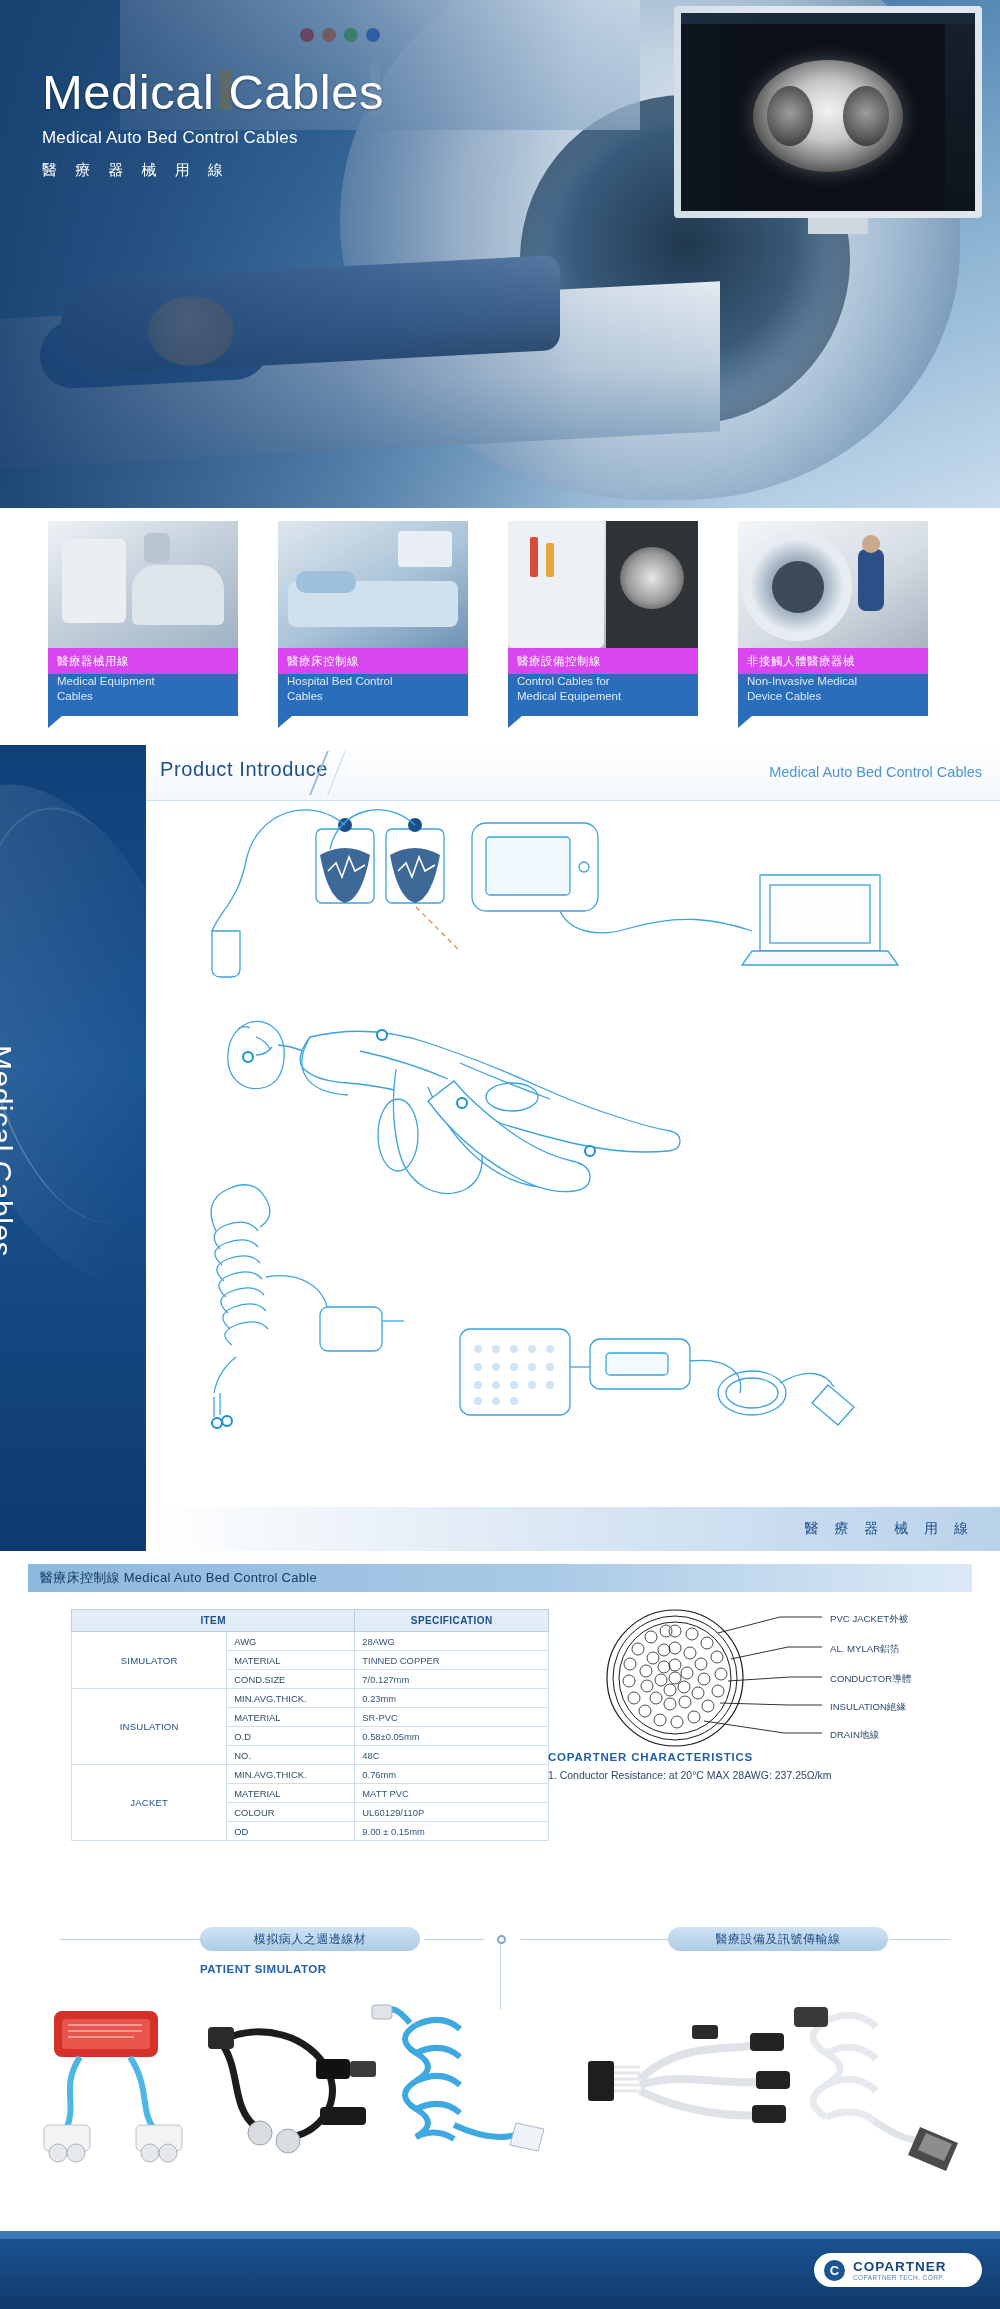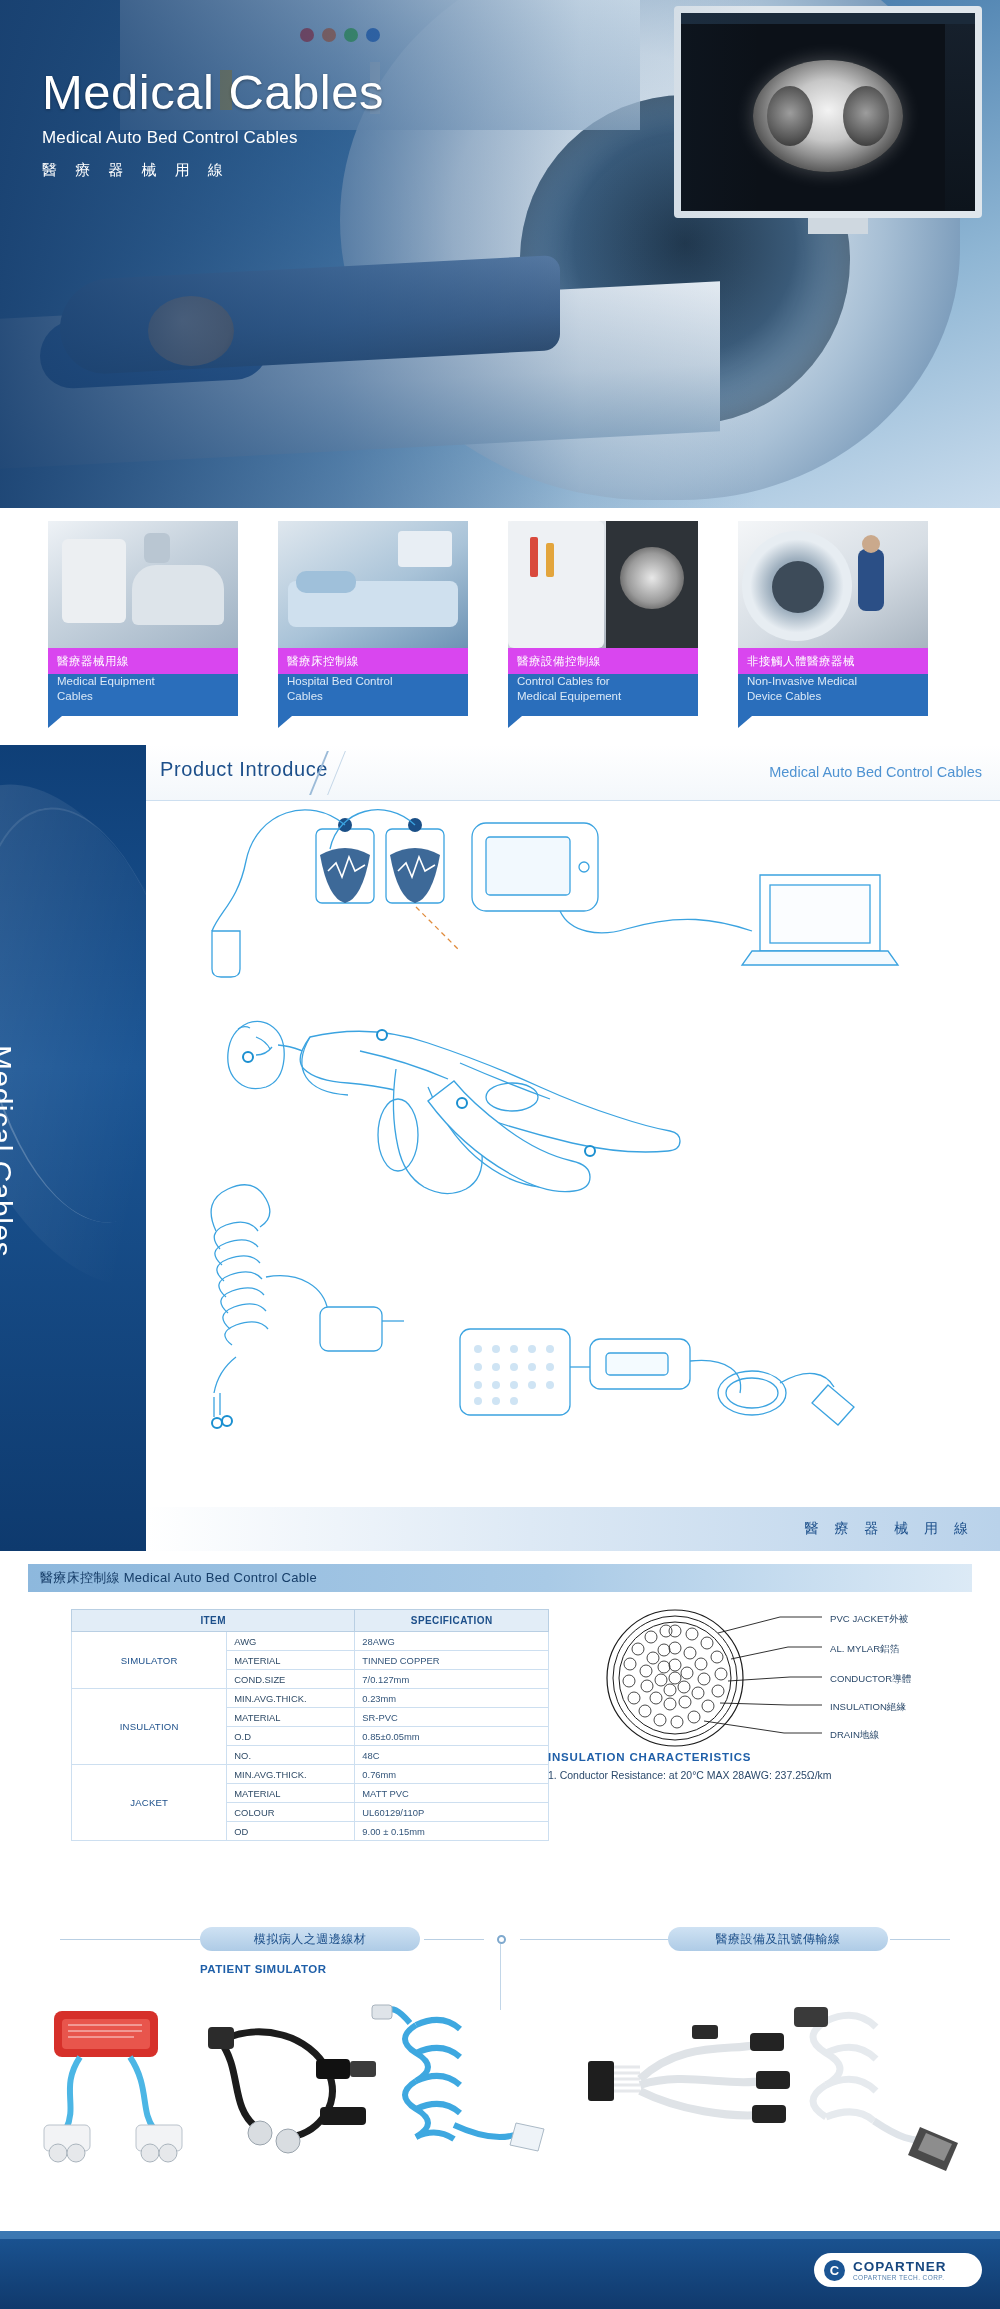--- a/index.html
+++ b/index.html
@@ -700,21 +700,21 @@
           <td class="grp" rowspan="4">INSULATION</td>
           <td class="k">MIN.AVG.THICK.</td>
           <td class="v">0.23mm</td>
         </tr>
         <tr>
           <td class="k">MATERIAL</td>
           <td class="v">SR-PVC</td>
         </tr>
         <tr>
           <td class="k">O.D</td>
-          <td class="v">0.85±0.05mm</td>
+          <td class="v">0.58±0.05mm</td>
         </tr>
         <tr>
           <td class="k">NO.</td>
           <td class="v">48C</td>
         </tr>
 
         <tr>
           <td class="grp" rowspan="4">JACKET</td>
           <td class="k">MIN.AVG.THICK.</td>
           <td class="v">0.76mm</td>
@@ -795,21 +795,21 @@
           <path d="M104 118 L184 130 L222 130"></path>
         </g>
       </svg>
     </div>
     <div class="lbl" style="left:830px; top:62px;">PVC JACKET外被</div>
     <div class="lbl" style="left:830px; top:92px;">AL. MYLAR鋁箔</div>
     <div class="lbl" style="left:830px; top:122px;">CONDUCTOR導體</div>
     <div class="lbl" style="left:830px; top:150px;">INSULATION絕緣</div>
     <div class="lbl" style="left:830px; top:178px;">DRAIN地線</div>
 
-    <div class="elec-title">INSULATION  CHARACTERISTICS</div>
+    <div class="elec-title">COPARTNER  CHARACTERISTICS</div>
     <div class="elec-line">1. Conductor Resistance:  at 20°C MAX 28AWG: 237.25Ω/km</div>
   </div>
 
   <div class="bottom">
     <div class="pill-rule" style="left:60px; top:88px; width:140px;"></div>
     <div class="pill" style="left:200px; top:76px; width:220px;">模拟病人之週邊線材</div>
     <div class="pill-rule" style="left:424px; top:88px; width:60px;"></div>
     <div class="cat-title" style="left:200px; top:110px; width:220px;">PATIENT SIMULATOR</div>
 
     <div class="pill-rule" style="left:520px; top:88px; width:150px;"></div>

